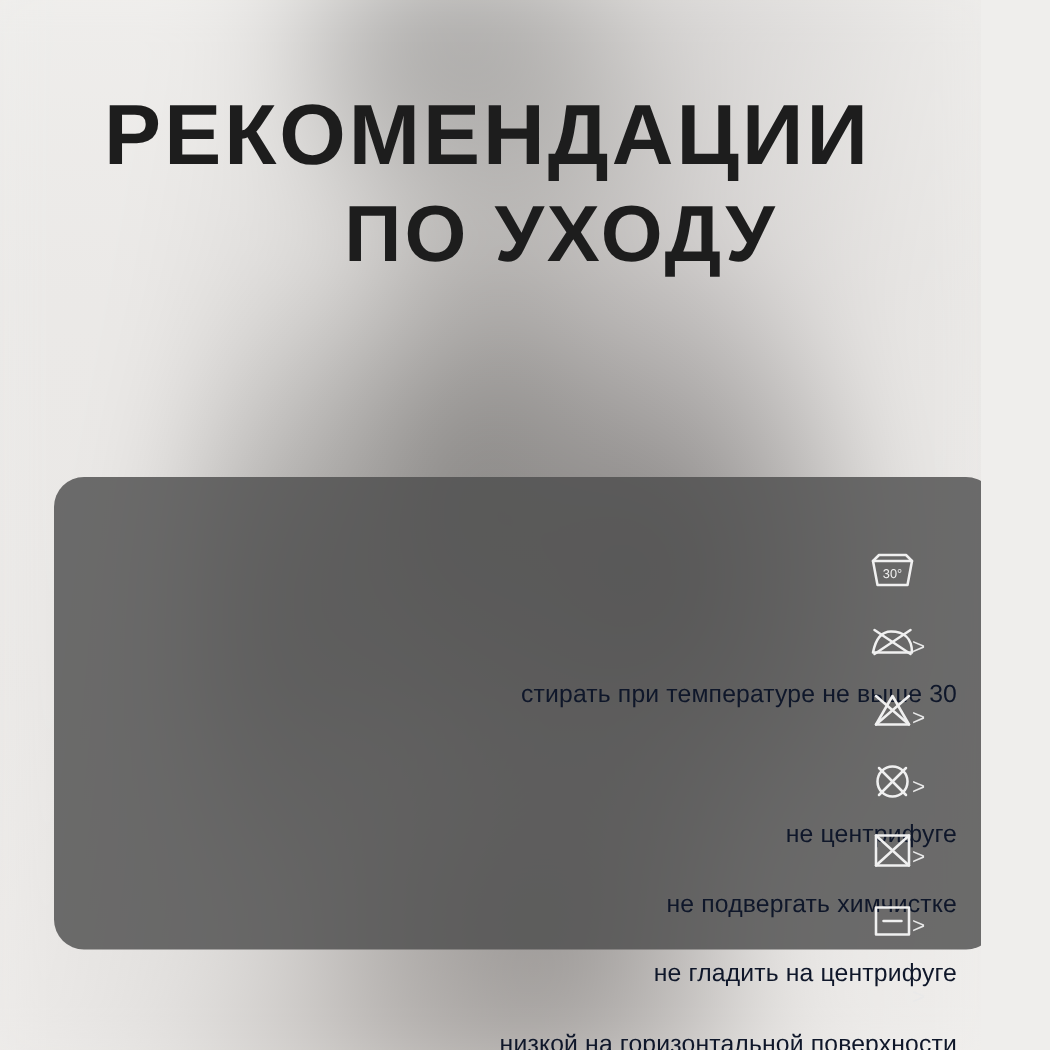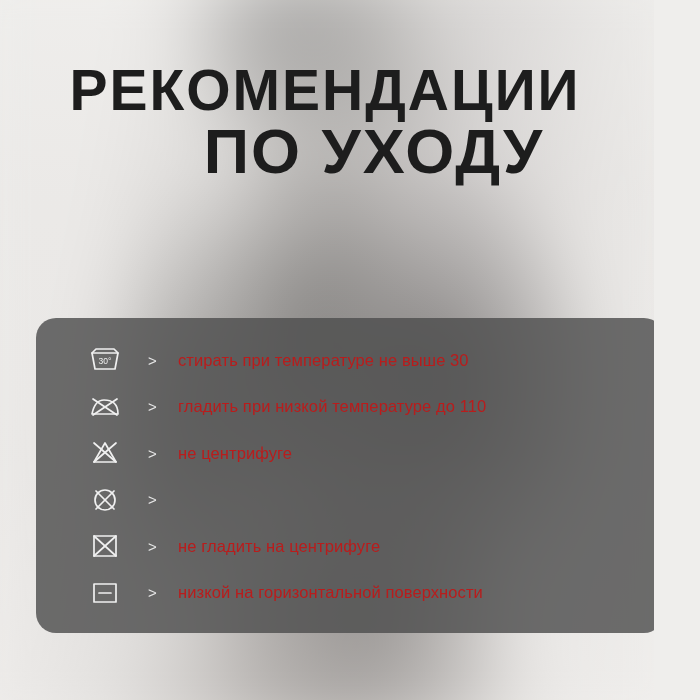--- a/index.html
+++ b/index.html
@@ -58,23 +58,23 @@
     text-transform: uppercase;
   }
   .heading .line1 {
     display: block;
     font-size: 57px;
     letter-spacing: 2px;
     padding-right: 4px;
   }
   .heading .line2 {
     display: block;
-    font-size: 63px;
+    font-size: 53px;
     letter-spacing: 2px;
-    margin-top: 3px;
+    margin-top: 14px;
     padding-left: 94px;
   }
 
   
   .card {
     position: absolute;
     left: 36px;
     top: 318px;
     width: 628px;
     height: 315px;
@@ -82,40 +82,41 @@
     border-radius: 20px;
     box-sizing: border-box;
     padding: 20px 26px 18px 26px;
     display: flex;
     flex-direction: column;
     justify-content: space-between;
   }
 
   .care-row {
     display: flex;
-    align-items: center;
+    align-items: flex-end;
     height: 44px;
+    flex-direction: column;
   }
   .icon-cell {
     width: 86px;
     flex: 0 0 86px;
     display: flex;
     align-items: center;
     justify-content: center;
   }
   .chevron {
     width: 30px;
     flex: 0 0 30px;
     color: #e9e9e9;
     font-size: 15px;
     line-height: 1;
     text-align: left;
   }
   .care-text {
-    color: #b91c1c;
+    color: #0f172a;
     font-size: 16.5px;
     letter-spacing: 0.1px;
     white-space: nowrap;
   }
   svg.care-icon {
     display: block;
   }
   svg.care-icon * {
     stroke: #f0f0f0;
     fill: none;
@@ -159,21 +160,20 @@
 
     <div class="care-row">
       <div class="icon-cell">
         <svg class="care-icon" width="34" height="28" viewBox="0 0 34 28" aria-hidden="true">
           <path d="M4 21 H30 C30 11 24 7 16 7 C10 7 6 11 4 21 Z"></path>
           <path d="M5 6 L29 22"></path>
           <path d="M29 6 L5 22"></path>
         </svg>
       </div>
       <div class="chevron">&gt;</div>
-      <div class="care-text">гладить при низкой температуре до 110</div>
     </div>
 
     <div class="care-row">
       <div class="icon-cell">
         <svg class="care-icon" width="34" height="28" viewBox="0 0 34 28" aria-hidden="true">
           <path d="M17 4 L28 23 H6 Z"></path>
           <path d="M6 4 L28 23"></path>
           <path d="M28 4 L6 23"></path>
         </svg>
       </div>
@@ -183,20 +183,21 @@
 
     <div class="care-row">
       <div class="icon-cell">
         <svg class="care-icon" width="34" height="28" viewBox="0 0 34 28" aria-hidden="true">
           <circle cx="17" cy="14" r="10"></circle>
           <path d="M8 5 L26 23"></path>
           <path d="M26 5 L8 23"></path>
         </svg>
       </div>
       <div class="chevron">&gt;</div>
+      <div class="care-text">не подвергать химчистке</div>
     </div>
 
     <div class="care-row">
       <div class="icon-cell">
         <svg class="care-icon" width="34" height="28" viewBox="0 0 34 28" aria-hidden="true">
           <rect x="6" y="4" width="22" height="20"></rect>
           <path d="M6 4 L28 24"></path>
           <path d="M28 4 L6 24"></path>
         </svg>
       </div>

